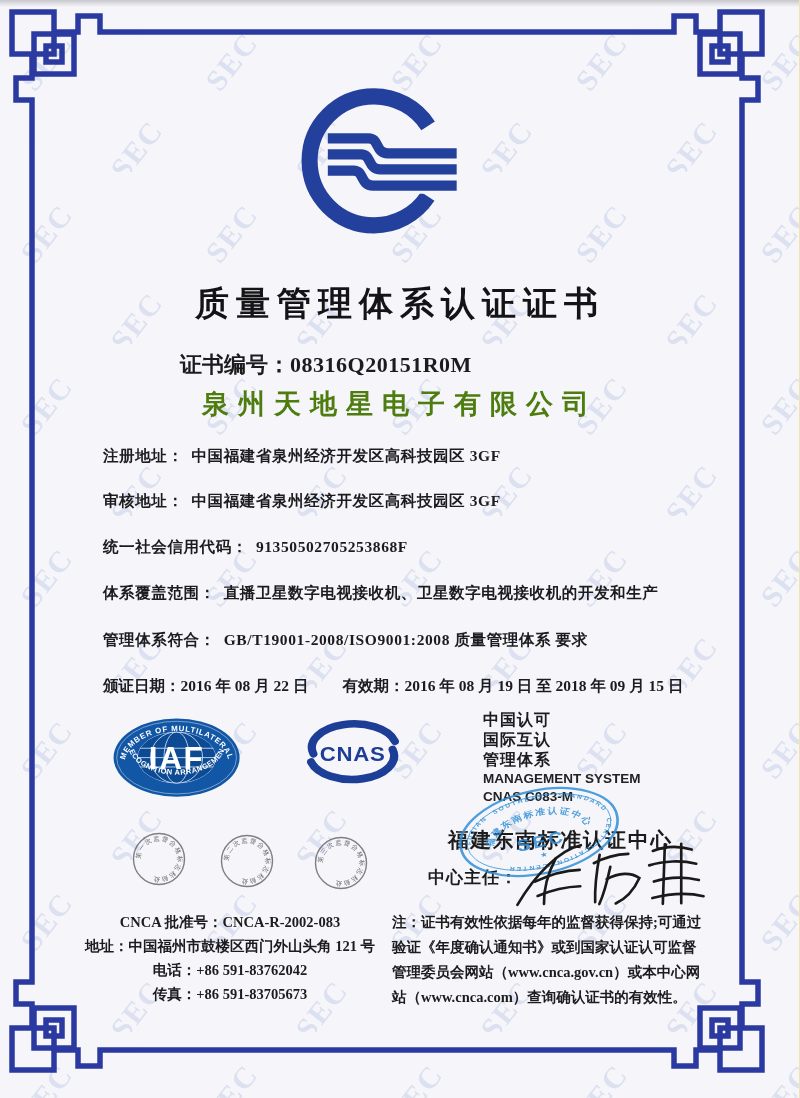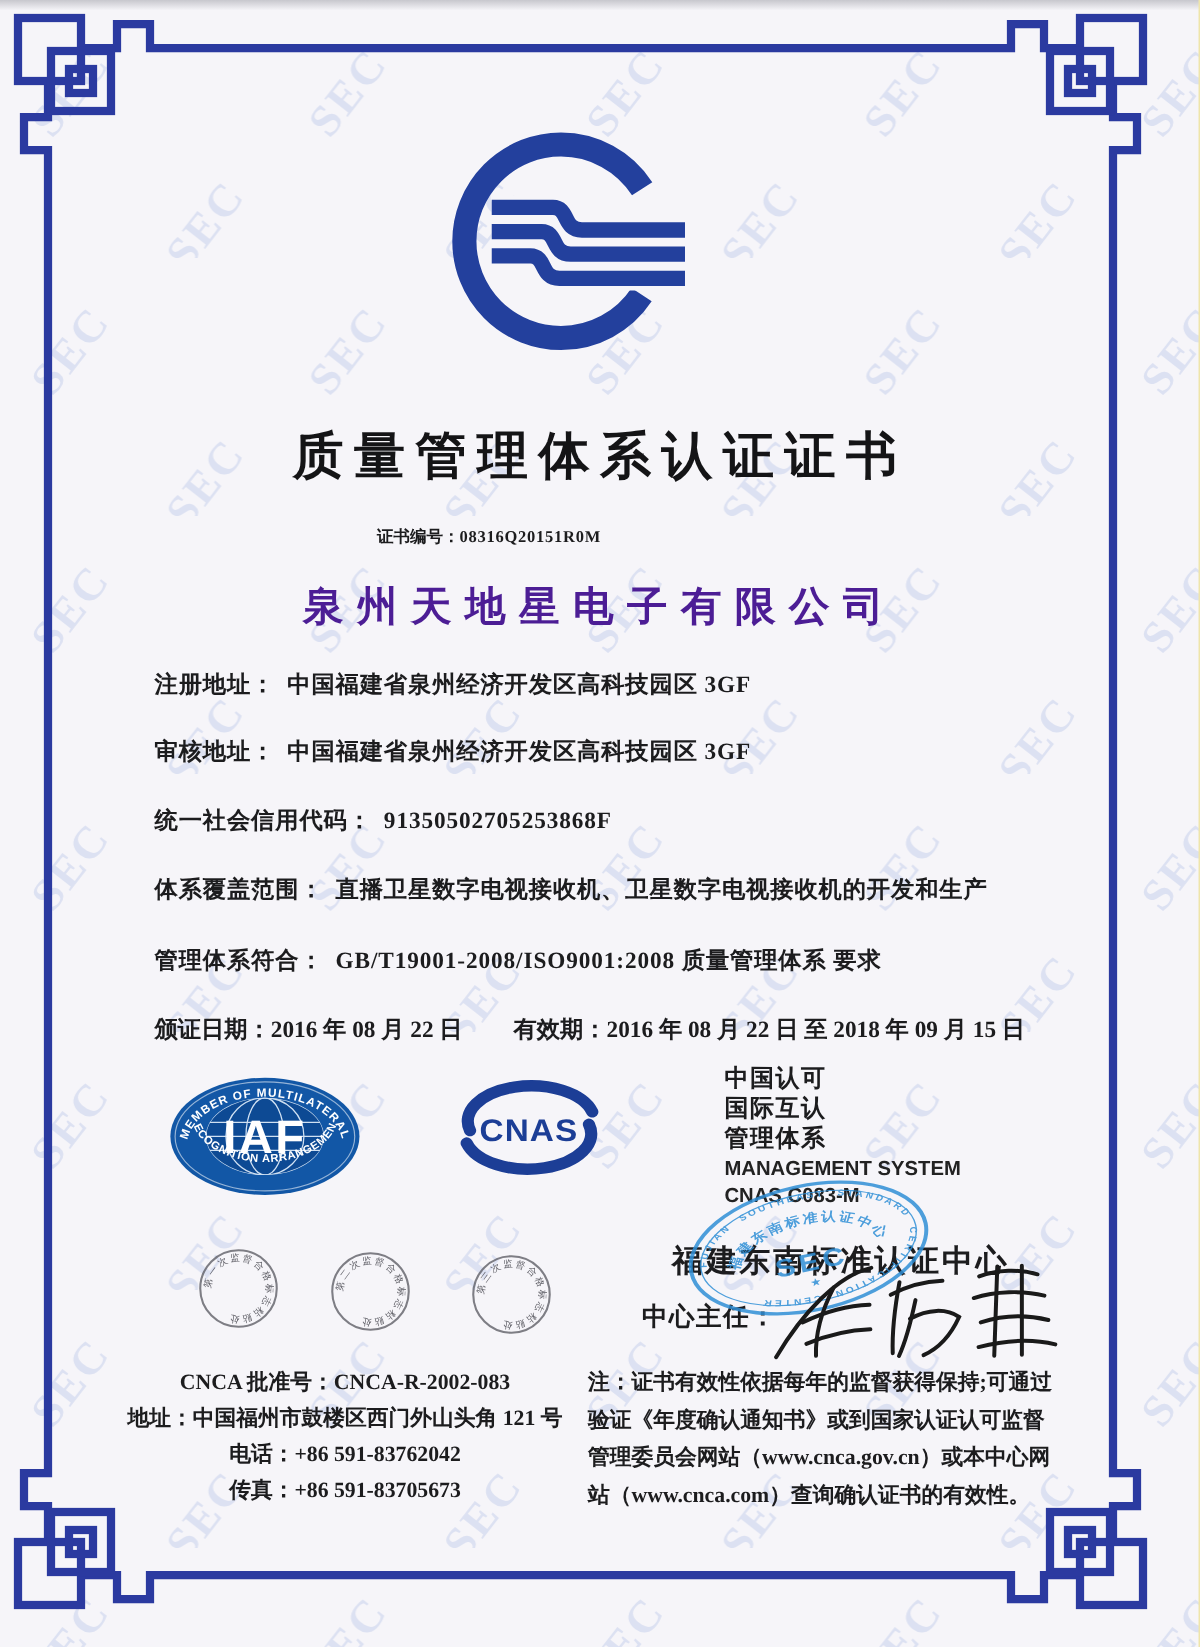--- a/index.html
+++ b/index.html
@@ -12,24 +12,24 @@
   .scan-right{right:0;top:0;width:13px;height:1098px;background:linear-gradient(90deg,#efe6ad,#e3cf7e);}
   
   .corner{width:135px;height:135px;}
   .c-tl{left:3px;top:3px;}
   .c-tr{left:636px;top:3px;transform:scaleX(-1);}
   .c-bl{left:3px;top:944px;transform:scaleY(-1);}
   .c-br{left:636px;top:944px;transform:scale(-1,-1);}
   
   .title{left:0;top:281px;width:800px;text-align:center;font-size:34px;font-weight:700;
          letter-spacing:7px;color:#141416;}
-  .certno{left:0;top:350px;width:652px;text-align:center;font-size:11px;font-weight:700;}
+  .certno{left:0;top:350px;width:652px;text-align:center;font-size:22px;font-weight:700;}
   .certno .num{font-family:"Liberation Serif",serif;letter-spacing:.5px;}
   .company{left:0;top:386px;width:800px;text-align:center;font-size:27px;font-weight:700;
-           letter-spacing:9px;color:#4c1d95;}
+           letter-spacing:9px;color:#4d7c0f;}
   .frow{left:103px;font-size:15.5px;font-weight:600;letter-spacing:.6px;white-space:nowrap;}
   .frow .lab{margin-right:8px;}
   .dates{left:103px;top:676px;font-size:15.5px;font-weight:600;white-space:nowrap;}
   .dates .gap{display:inline-block;width:34px;}
   .accr{left:483px;top:710px;}
   .accr .cn{font-size:16px;font-weight:700;line-height:20px;letter-spacing:1px;}
   .accr .en{font-family:"Liberation Sans",sans-serif;font-size:13.5px;font-weight:700;line-height:18px;color:#222;}
   .issuer-name{left:448px;top:826px;font-size:20.5px;font-weight:700;letter-spacing:2px;z-index:2;}
   .director{left:428px;top:866px;font-size:17px;font-weight:700;letter-spacing:1px;z-index:2;}
   .seal{left:455px;top:787px;z-index:3;transform:rotate(-12deg);}
@@ -113,21 +113,21 @@
     <span class="lab">统一社会信用代码：</span><span>91350502705253868F</span>
   </div>
   <div class="abs frow" style="top:583px;">
     <span class="lab">体系覆盖范围：</span><span>直播卫星数字电视接收机、卫星数字电视接收机的开发和生产</span>
   </div>
   <div class="abs frow" style="top:630px;">
     <span class="lab">管理体系符合：</span><span>GB/T19001-2008/ISO9001:2008 质量管理体系 要求</span>
   </div>
 
   <div class="abs dates">
-    <span>颁证日期：</span><span>2016 年 08 月 22 日</span><span class="gap"></span><span>有效期：</span><span>2016 年 08 月 22 日 至 2018 年 09 月 15 日</span>
+    <span>颁证日期：</span><span>2016 年 08 月 22 日</span><span class="gap"></span><span>有效期：</span><span>2016 年 08 月 19 日 至 2018 年 09 月 15 日</span>
   </div>
 
   <svg class="abs" style="left:112px;top:717px;" width="130" height="82" viewBox="0 0 165 105" preserveAspectRatio="none">
     <defs>
       <clipPath id="iafGlobe">
           <ellipse cx="82" cy="52" rx="50" ry="33"></ellipse>
         </clipPath>
       <path id="iafTop" d="M16 60 A66 42 0 0 1 148 60"></path>
       <path id="iafBottom" d="M22 44 A62 40 0 0 0 142 44"></path>
     </defs>

